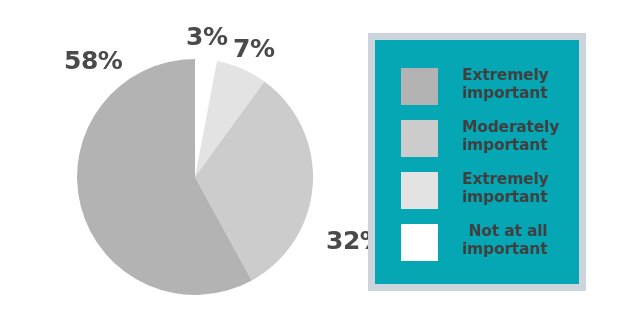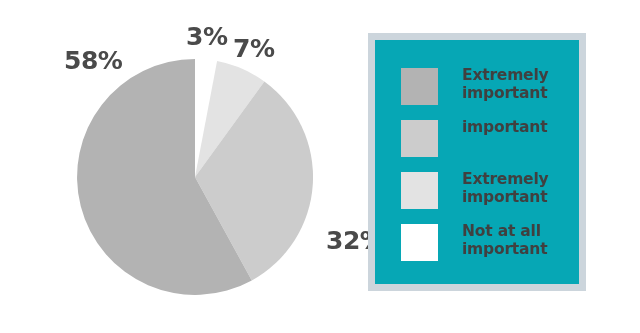--- a/index.html
+++ b/index.html
@@ -73,21 +73,21 @@
     padding: 26px 10px 20px 26px;
     display: flex;
     flex-direction: column;
     justify-content: flex-start;
   }
   .legend-item {
     display: flex;
     align-items: flex-start;
     margin-bottom: 13px;
   }
-  .legend-item:last-child { margin-bottom: 0; }
+  .legend-item:last-child { margin-bottom: 0; text-align: right; }
   .legend-swatch {
     width: 37px;
     height: 37px;
     flex: 0 0 37px;
     margin-top: 2px;
     margin-right: 24px;
   }
   .legend-text {
     color: #404040;
     font-weight: bold;
@@ -129,20 +129,21 @@
         <span class="legend-swatch" style="background:#b3b3b3;"></span>
         <span class="legend-text">
           <span class="legend-line">Extremely</span>
           <span class="legend-line">important</span>
         </span>
       </div>
 
       <div class="legend-item">
         <span class="legend-swatch" style="background:#cccccc;"></span>
         <span class="legend-text">
+          <span class="legend-line">Moderately</span>
           <span class="legend-line">important</span>
         </span>
       </div>
 
       <div class="legend-item">
         <span class="legend-swatch" style="background:#e3e3e3;"></span>
         <span class="legend-text">
           <span class="legend-line">Extremely</span>
           <span class="legend-line">important</span>
         </span>

